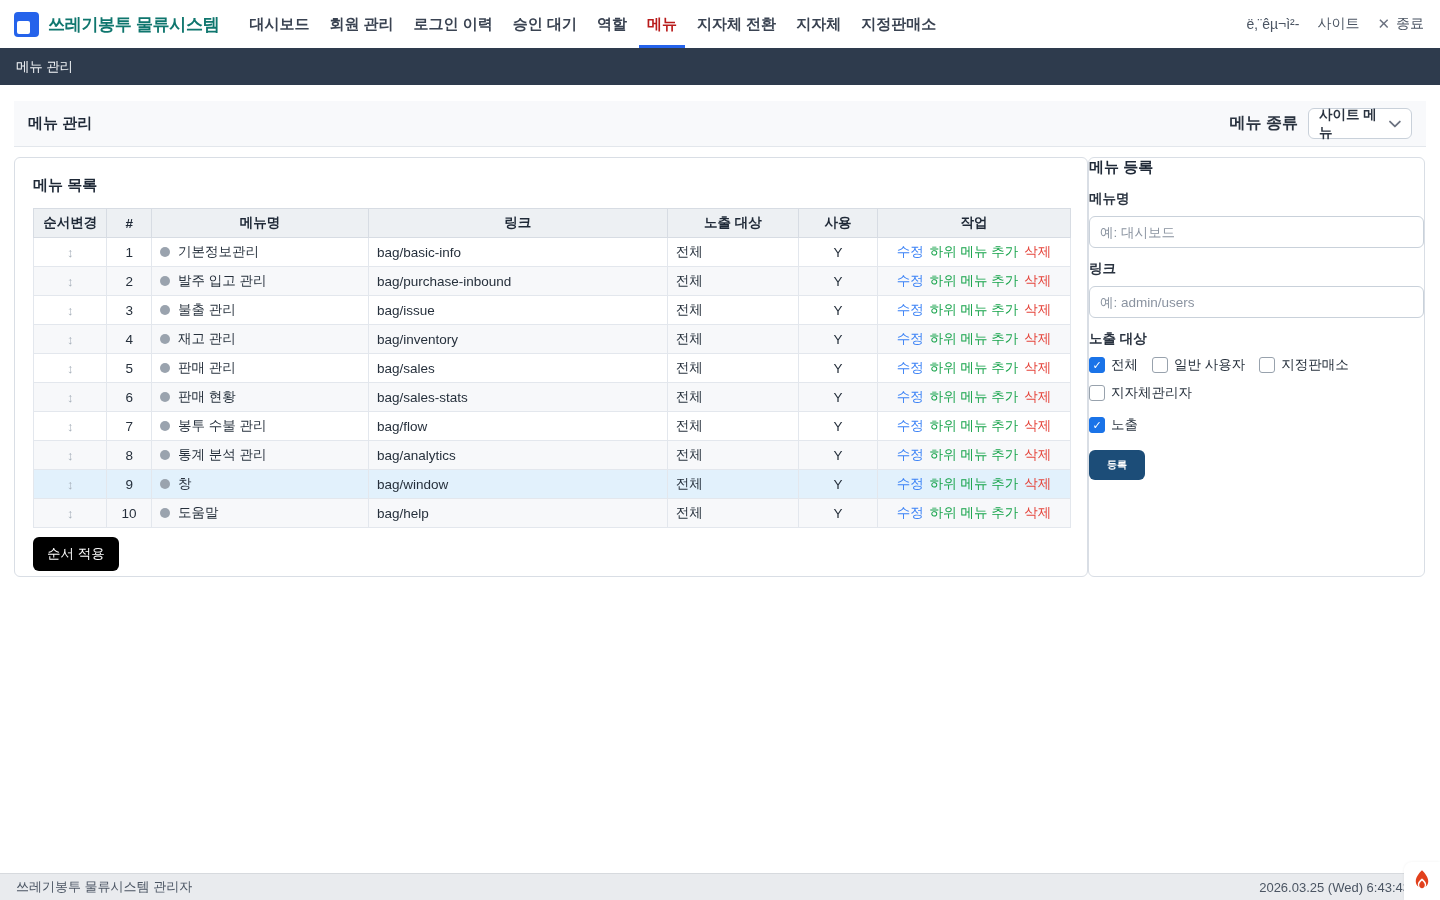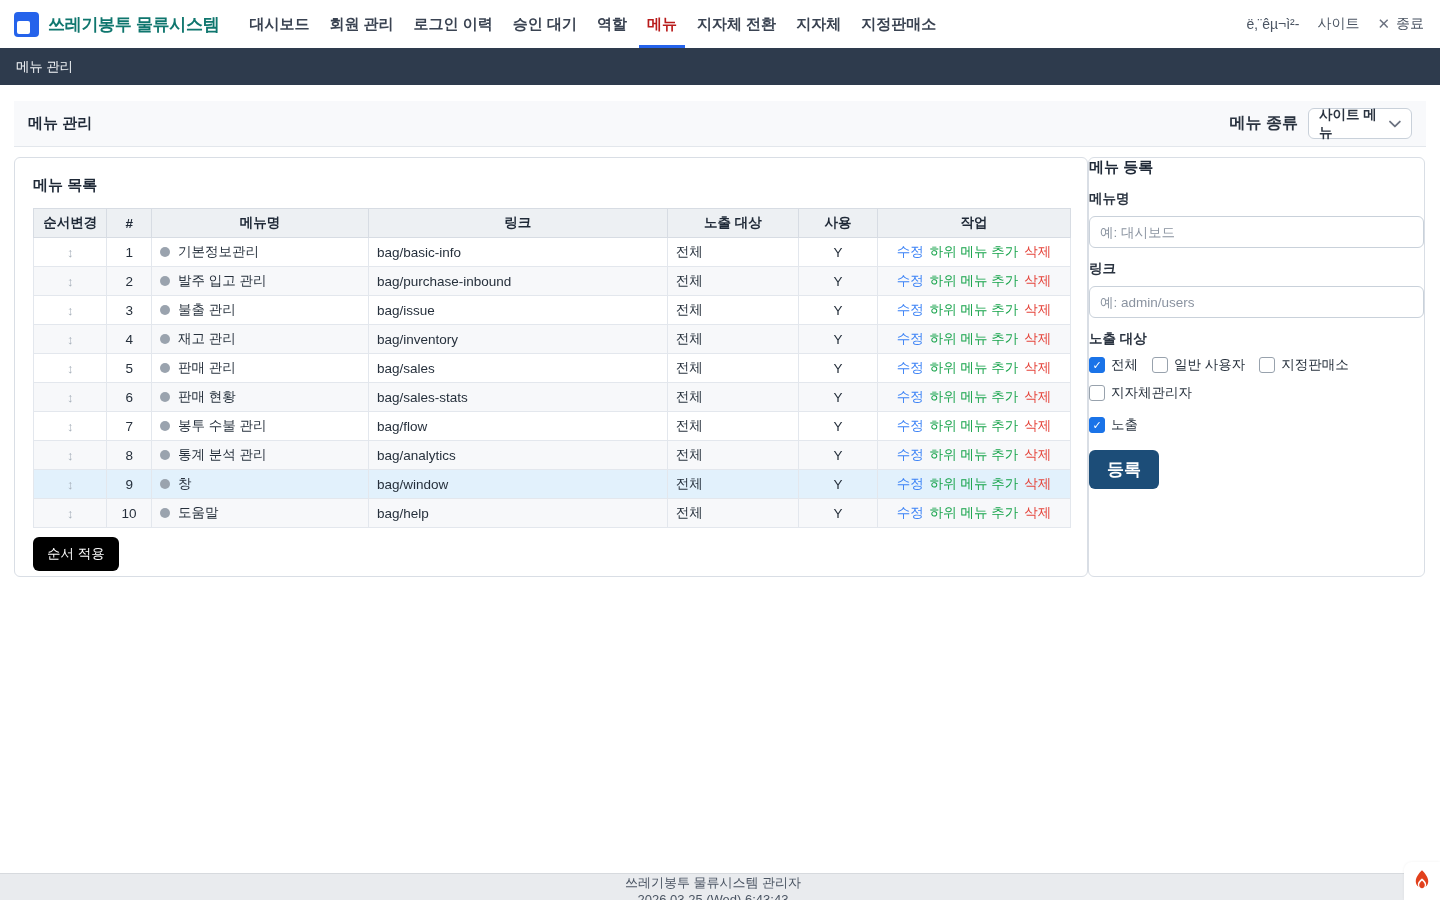--- a/index.html
+++ b/index.html
@@ -101,28 +101,28 @@
   .check { display:flex; align-items:center; gap:6px; font-size:13.5px; color:#26303c; cursor:pointer; white-space:nowrap; }
   .cb {
     width:16px; height:16px; border-radius:3px; border:1.5px solid #98a2ad; background:#fff;
     display:inline-flex; align-items:center; justify-content:center; flex:0 0 auto;
   }
   .cb.on { background:#1a73e8; border-color:#1a73e8; }
   .cb.on::after { content:"✓"; color:#fff; font-size:11px; font-weight:700; line-height:1; }
   .expose-row { margin-top:14px; }
   .btn-submit {
     margin-top:16px; background:#1c4d78; color:#ffffff; border:none; border-radius:6px;
-    font-size:17px; font-weight:700; padding:8px 18px; cursor:pointer; font-family:inherit;
+    font-size:10px; font-weight:700; padding:8px 18px; cursor:pointer; font-family:inherit;
   }
 
   
   .footer {
     position:absolute; left:0; bottom:0; width:1440px; height:27px;
     background:#e9ebee; border-top:1px solid #d7dade; display:flex; align-items:center;
-    justify-content:space-between; padding:0 30px 0 16px; font-size:13px; color:#4b5563;flex-direction:column;
+    justify-content:space-between; padding:0 30px 0 16px; font-size:13px; color:#4b5563;
   }
   .flame-box {
     position:absolute; right:0; bottom:0; width:36px; height:38px; background:#ffffff;
     border-radius:8px 0 0 0; display:flex; align-items:center; justify-content:center;
     box-shadow:0 0 3px rgba(0,0,0,0.06);
   }
 </style>
 </head>
 <body>
 

